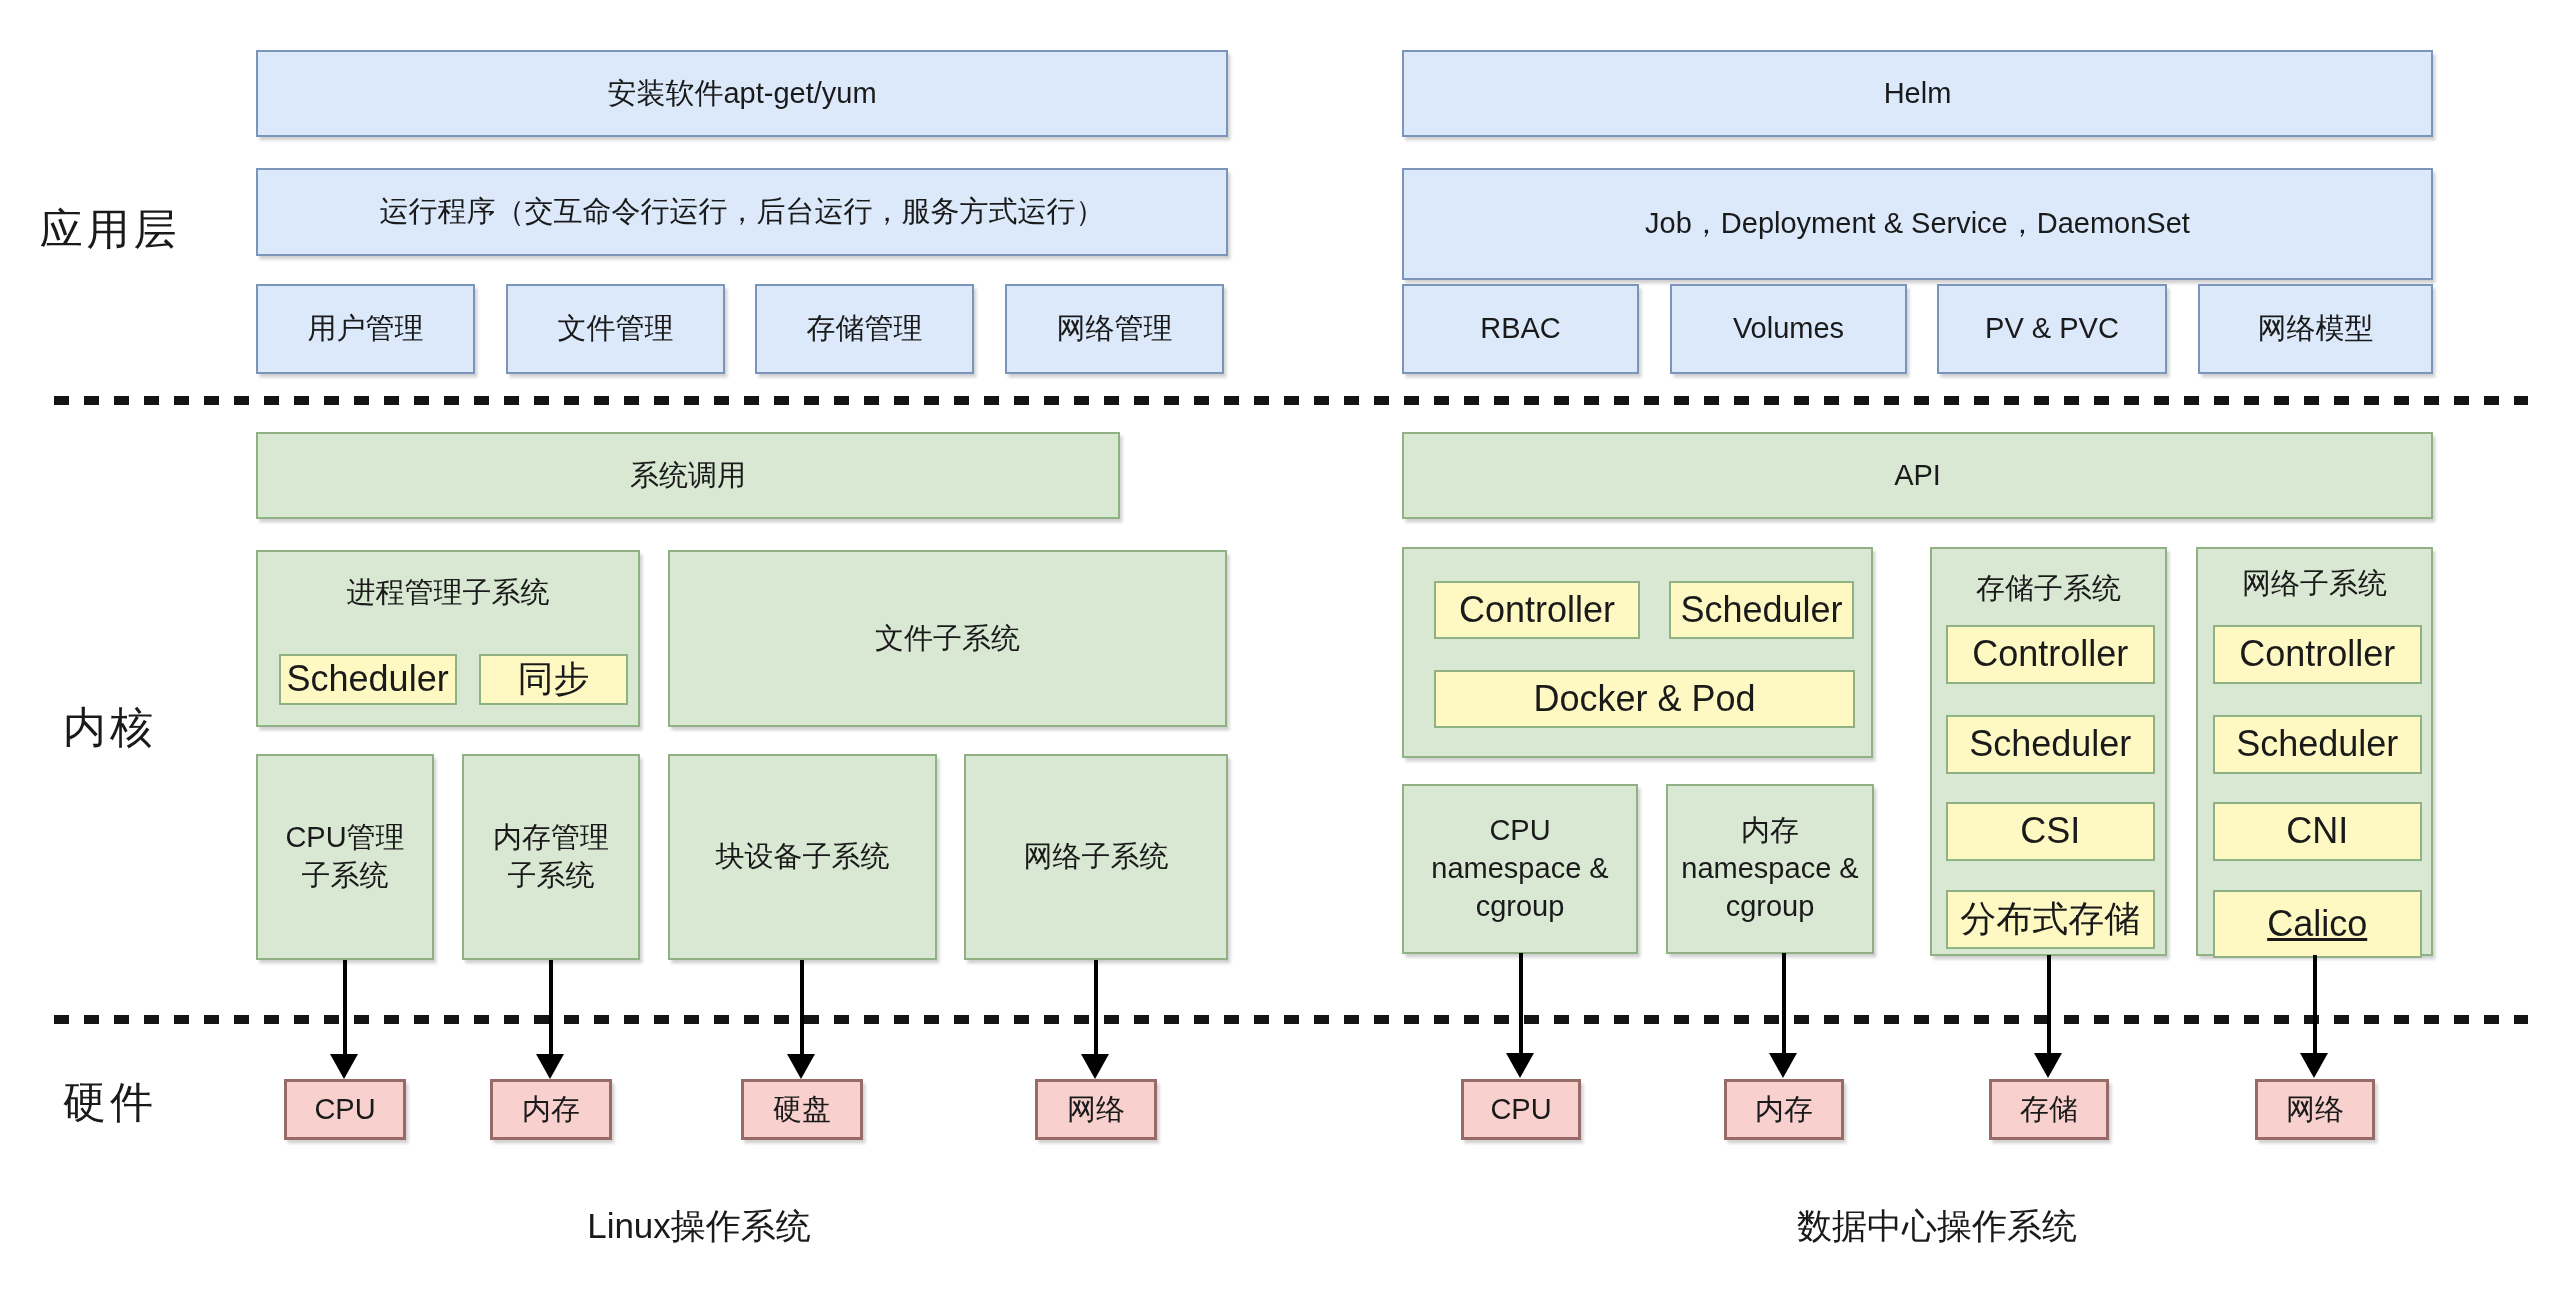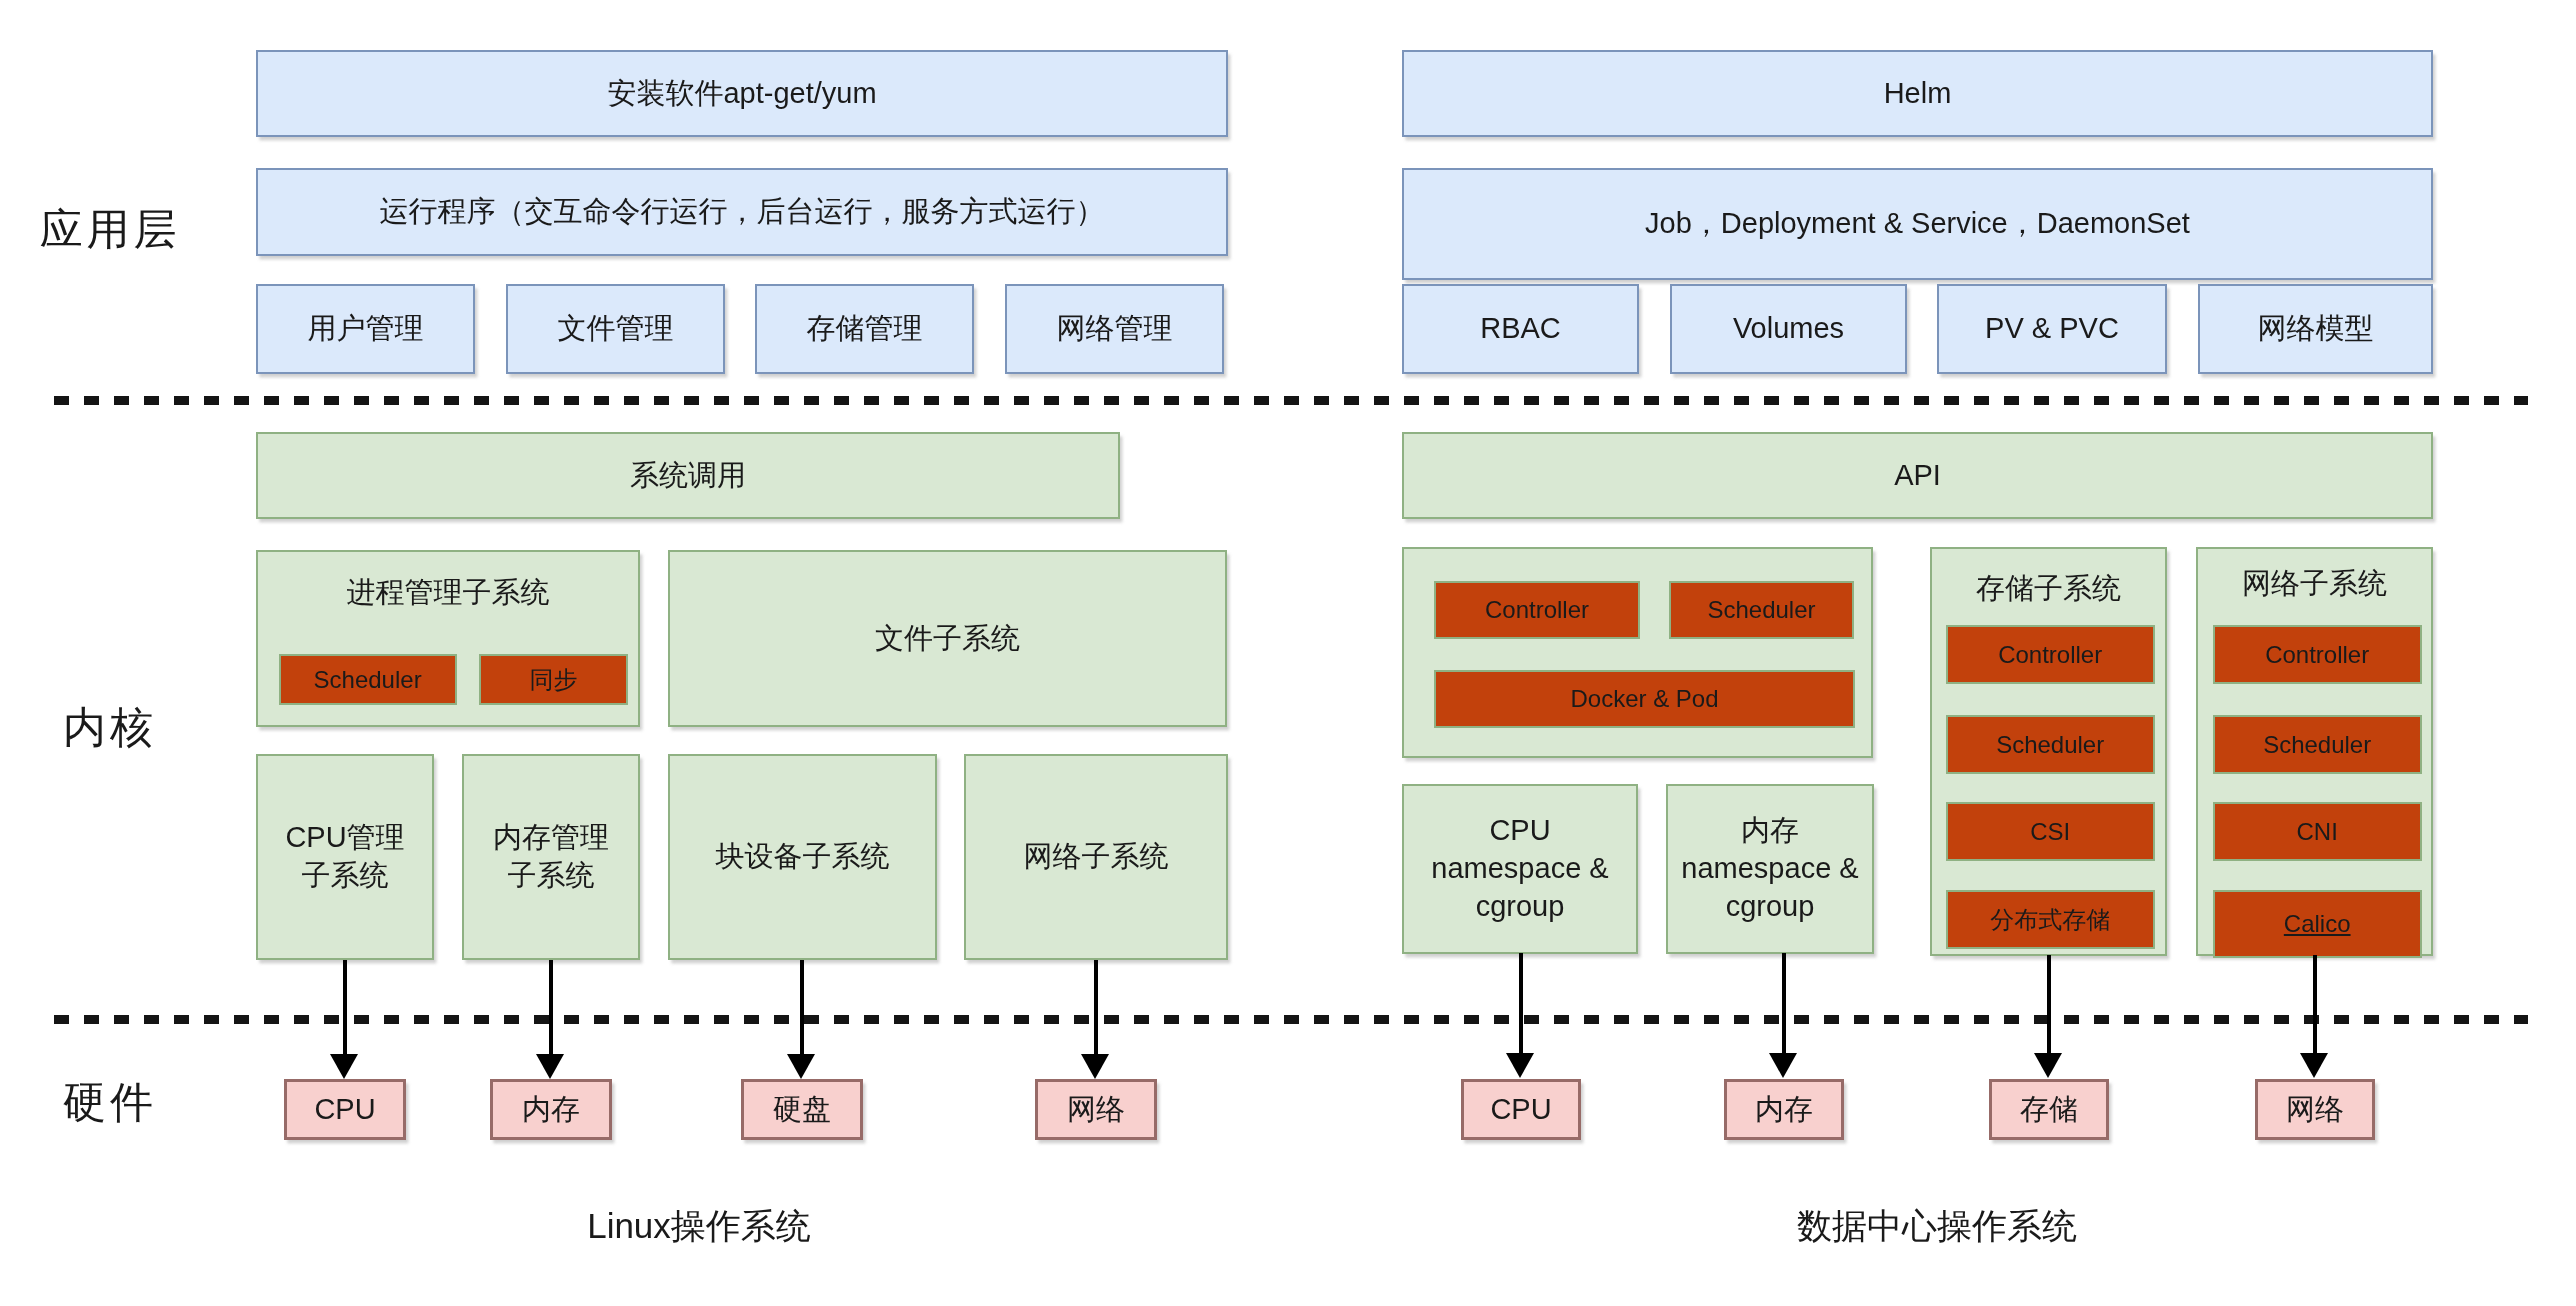--- a/index.html
+++ b/index.html
@@ -4,21 +4,21 @@
 <style>
   html,body{margin:0;padding:0;background:#ffffff;}
   body{font-family:"Liberation Sans","DejaVu Sans",sans-serif;color:#1a1a1a;}
   #canvas{position:relative;width:2576px;height:1306px;background:#ffffff;overflow:hidden;}
 
   .box{position:absolute;box-sizing:border-box;display:flex;align-items:center;justify-content:center;
        text-align:center;font-size:29px;line-height:1.3;white-space:pre-line;}
   .blue{background:#dbe9fb;border:2.9px solid #7b94ba;box-shadow:2.9px 3.9px 2.9px rgba(150,150,150,0.45);}
   .green{background:#d9e8d3;border:2.9px solid #8fb183;box-shadow:2.9px 3.9px 2.9px rgba(150,150,150,0.45);}
   .pink{background:#f8d0ce;border:3.9px solid #976b68;box-shadow:2.9px 3.9px 2.9px rgba(150,150,150,0.45);}
-  .inner{background:#c2410c;border:2px solid #8fb183;box-shadow:none;font-size:24px;}
+  .inner{background:#fef9c3;border:2px solid #8fb183;box-shadow:none;font-size:36px;}
   .titled{align-items:flex-start;justify-content:center;}
   .titled .title{width:100%;text-align:center;}
 
   .layer-label{position:absolute;font-size:43px;letter-spacing:3.9px;transform:translate(-50%,-50%);white-space:nowrap;}
   .caption{position:absolute;font-size:35px;transform:translate(-50%,-50%);white-space:nowrap;}
 
   .dashline{position:absolute;height:8.8px;
     background:repeating-linear-gradient(90deg,#141414 0 14.7px,transparent 14.7px 30px);}
 
   .arrow{position:absolute;width:29px;}

